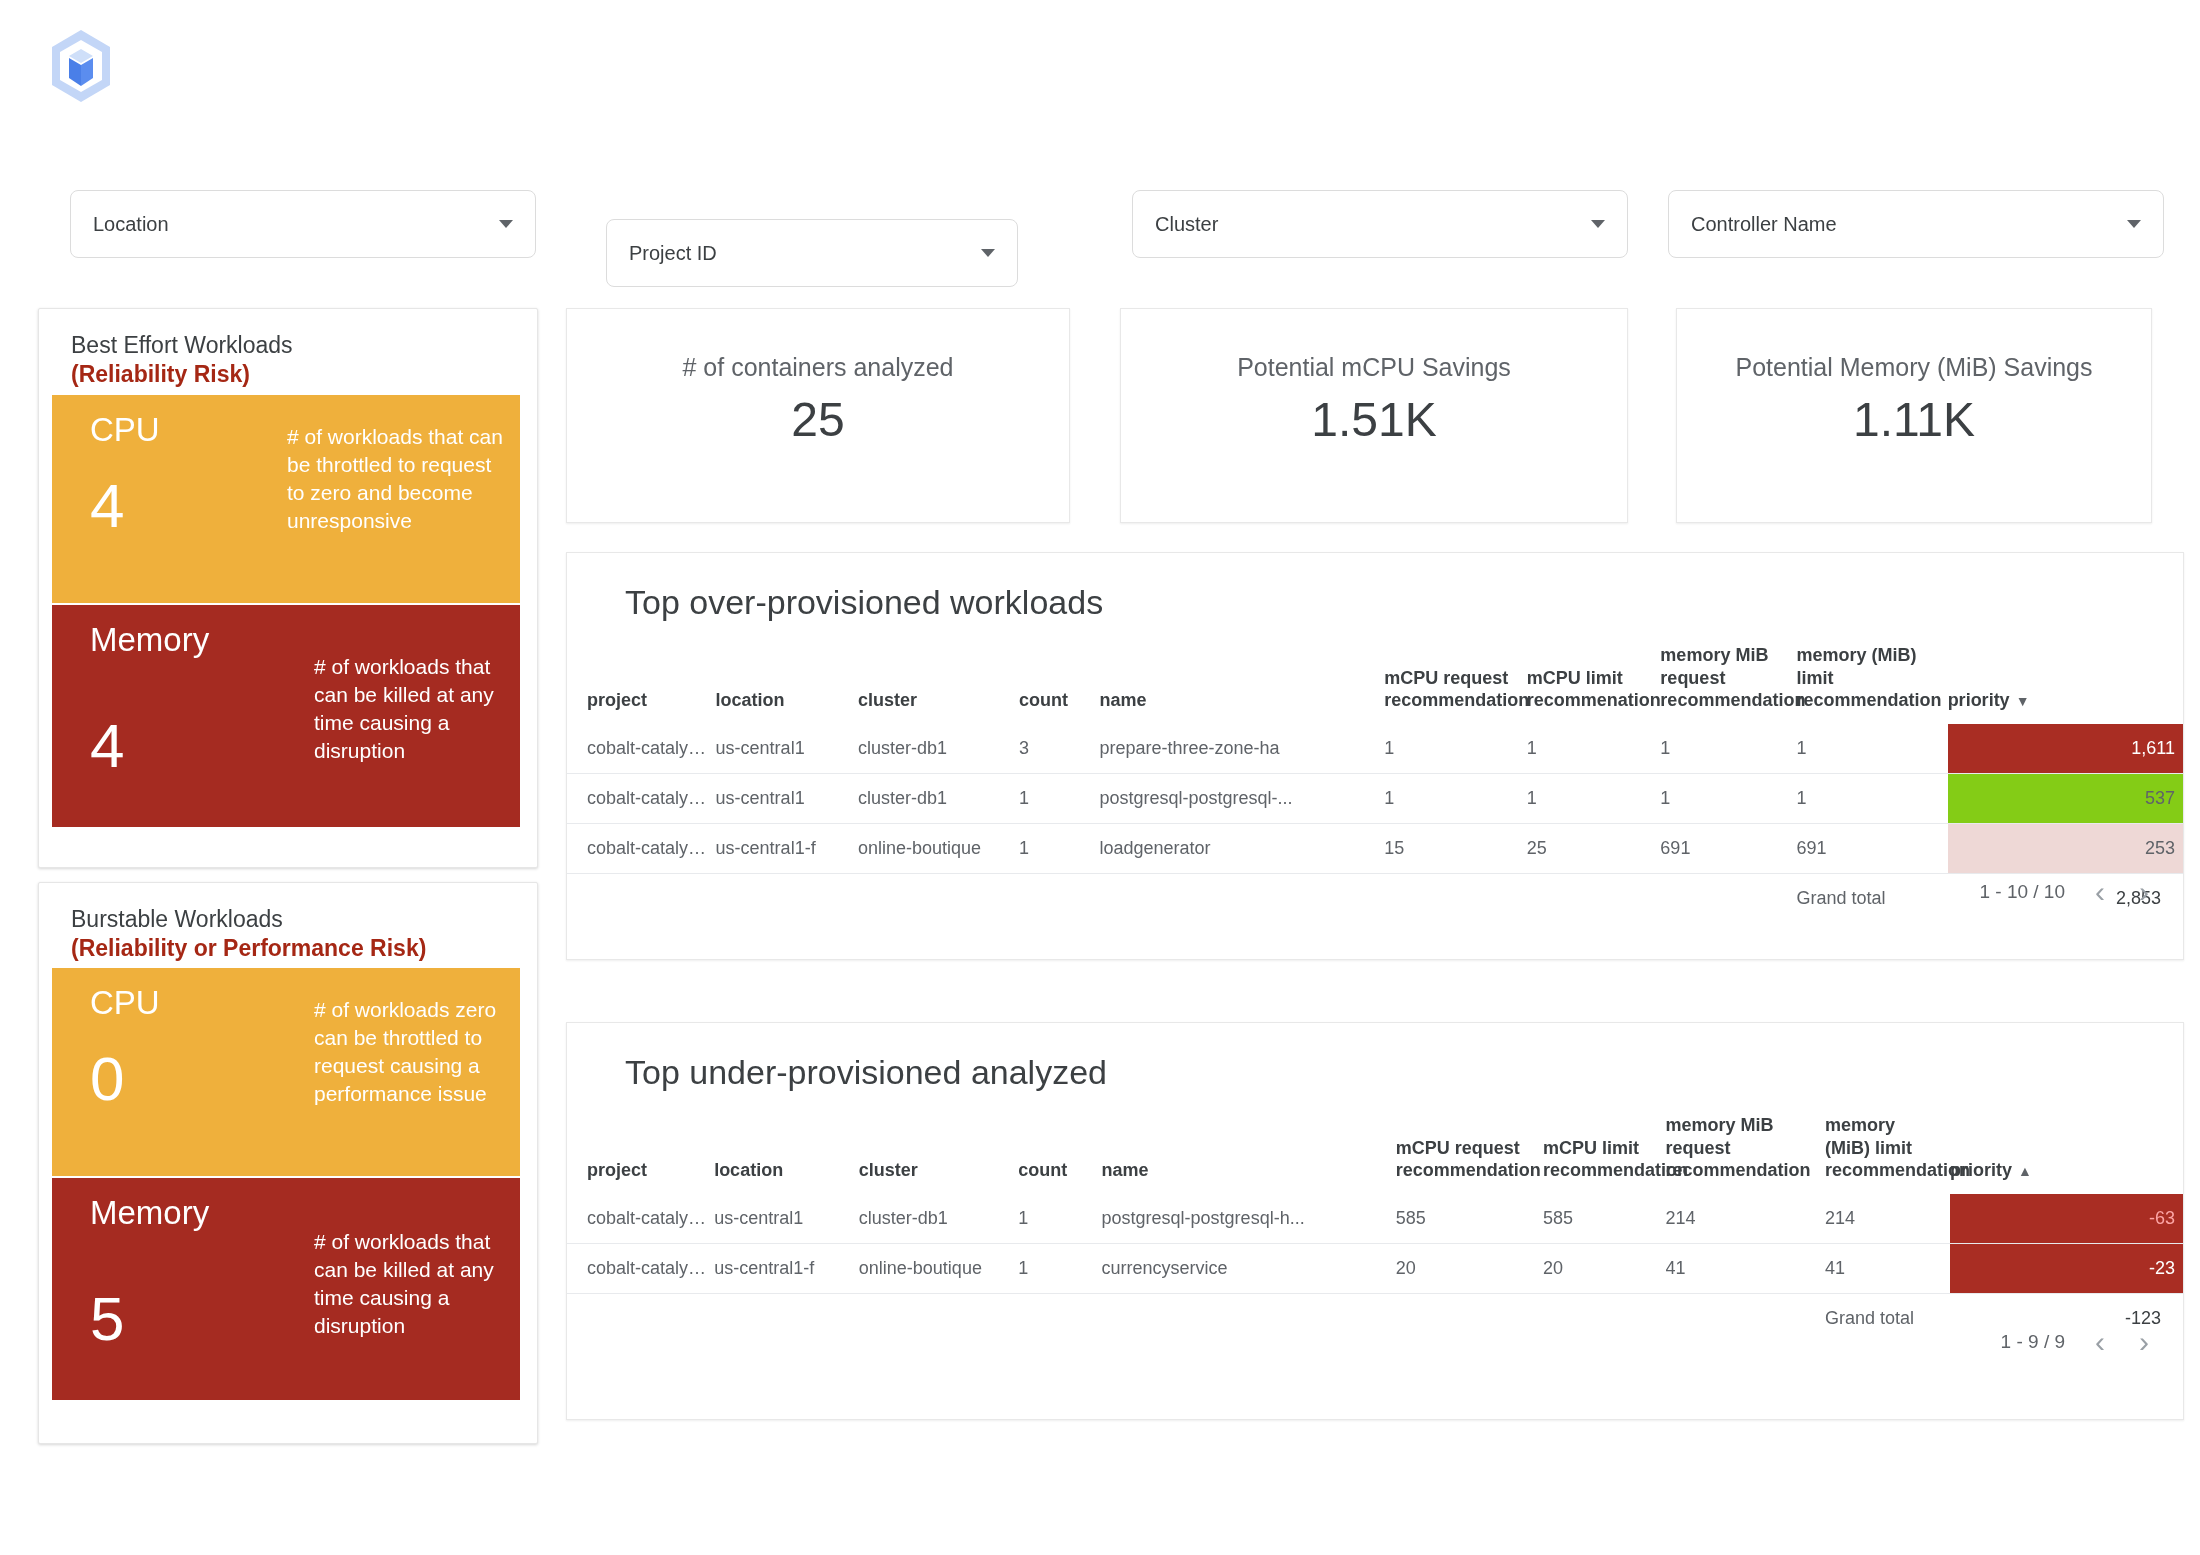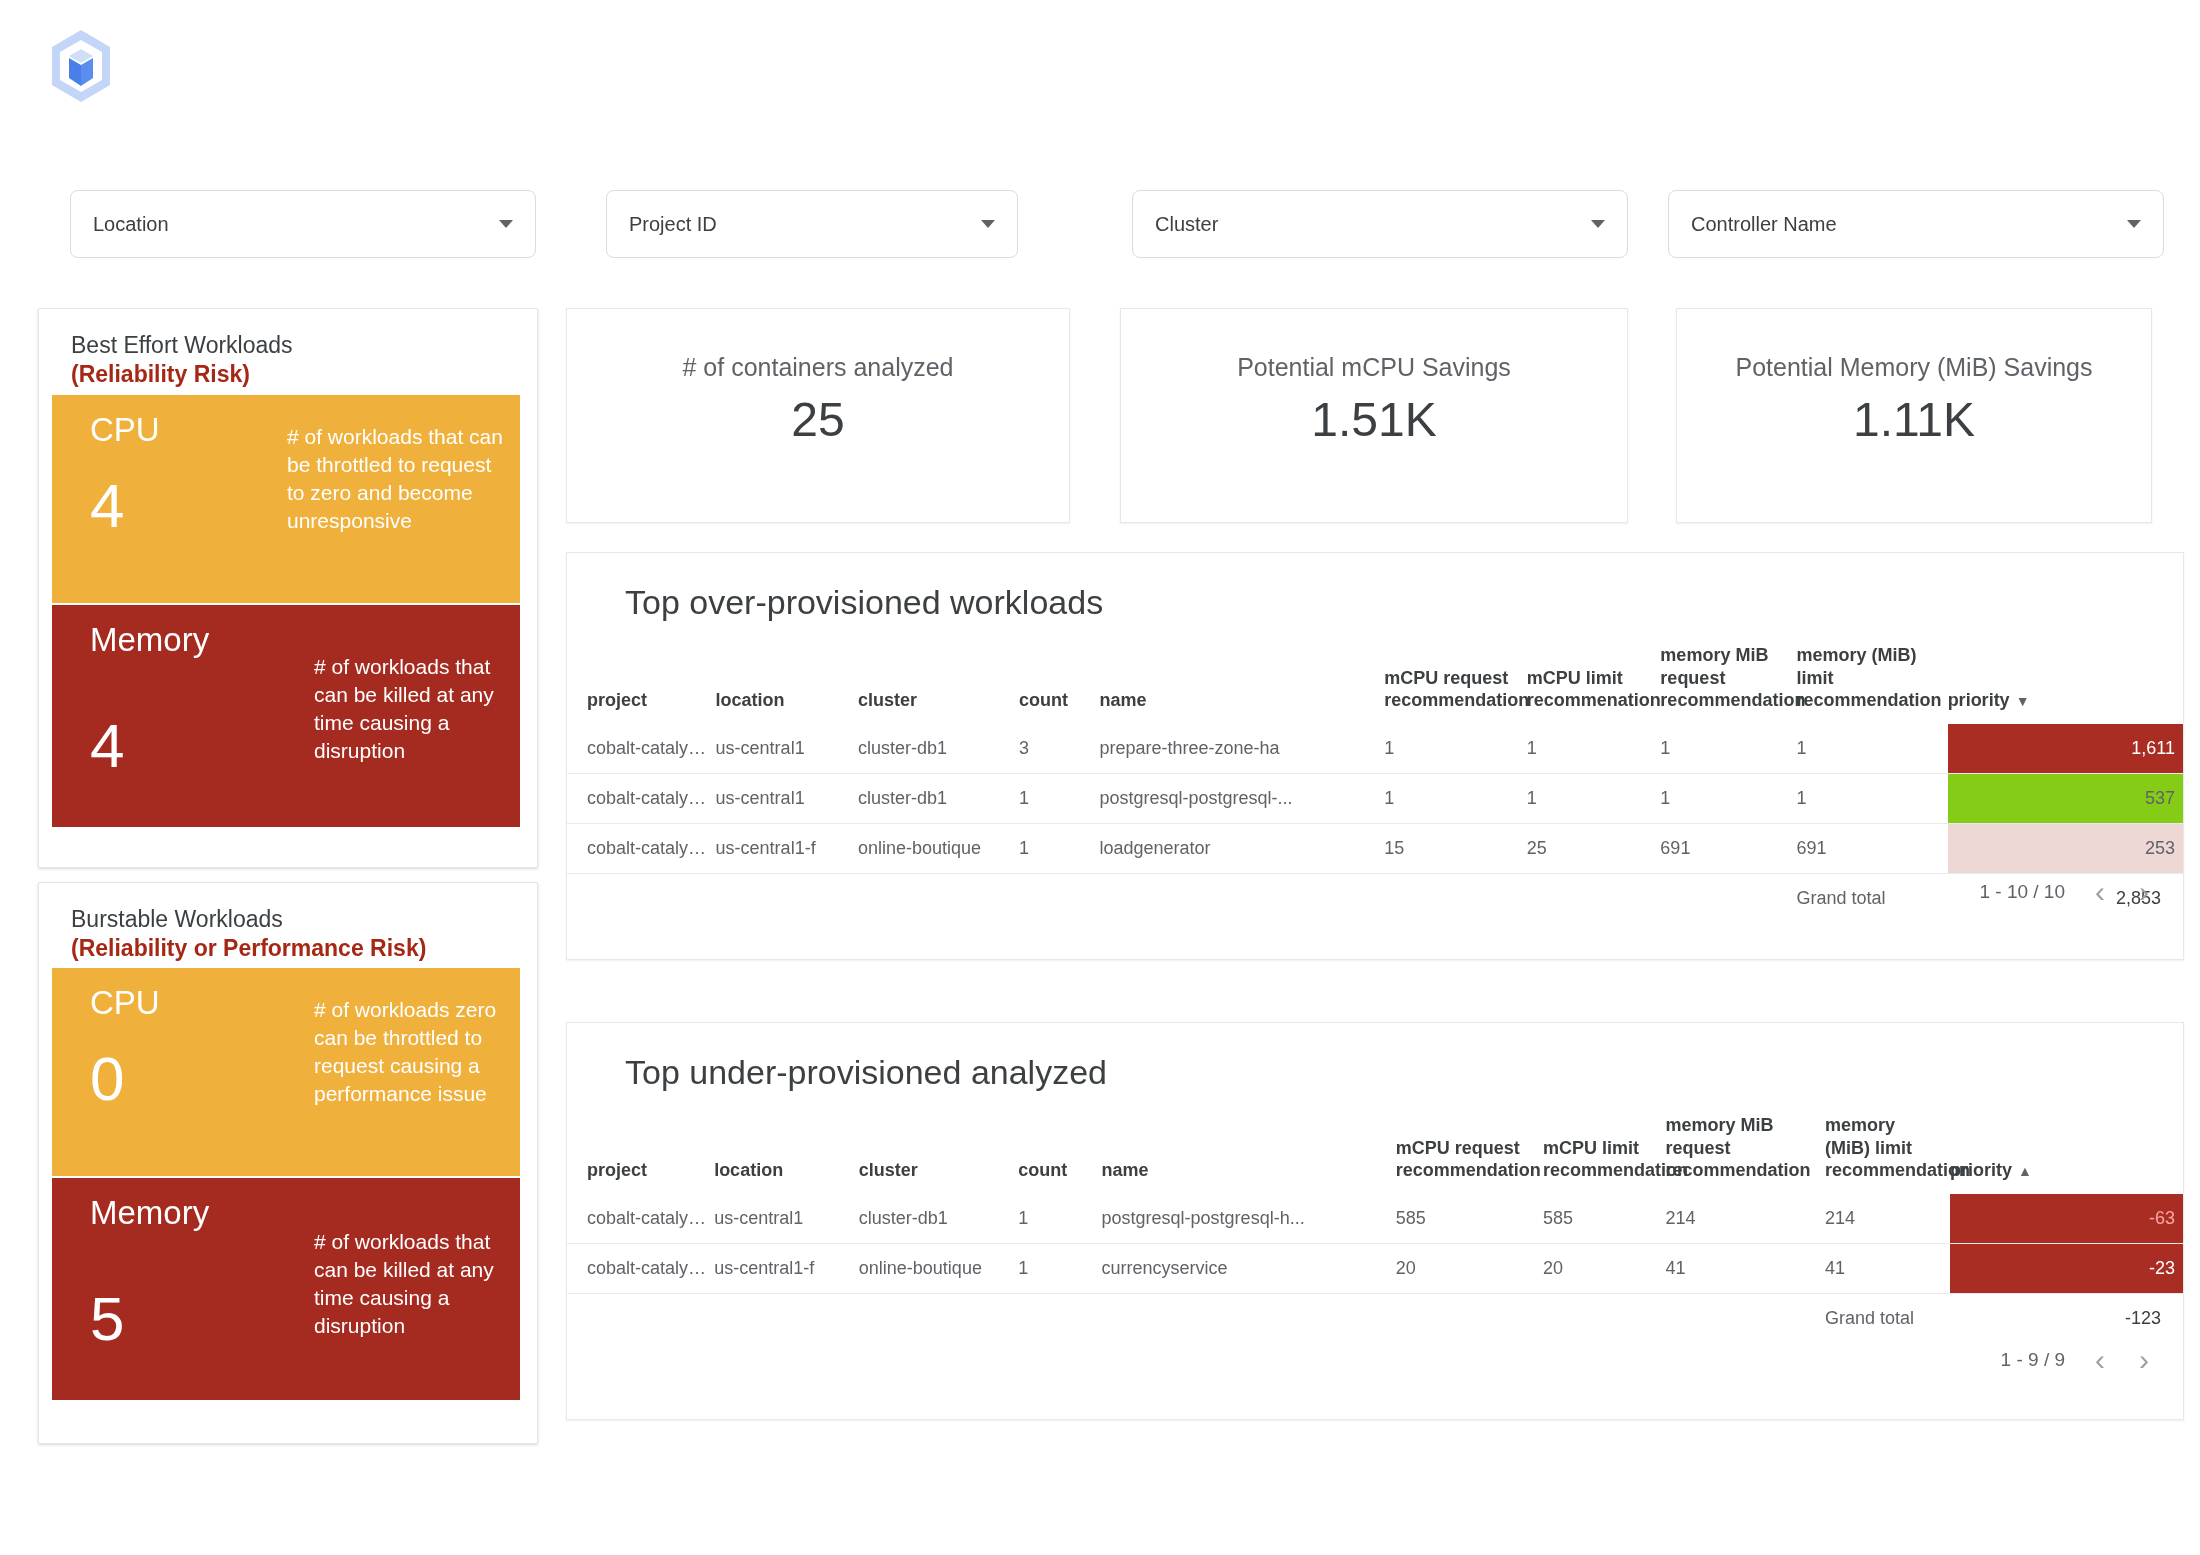--- a/index.html
+++ b/index.html
@@ -33,21 +33,21 @@
     font-size: 20px; color: #3c4043; flex: 1;
     white-space: nowrap; overflow: hidden;
   }
   .caret-down {
     width: 0; height: 0;
     border-left: 7px solid transparent;
     border-right: 7px solid transparent;
     border-top: 8px solid #5f6368;
   }
   .f1 { left: 0px;    width: 466px; }
-  .f2 { left: 536px;  width: 412px; }
+  .f2 { left: 536px;  width: 412px; margin-top: 29px; }
   .f3 { left: 1062px; width: 496px; }
   .f4 { left: 1598px; width: 496px; }
 
   
   .risk-card {
     position: absolute;
     background: #fff;
     border: 1px solid #e6e6e6;
     box-shadow: 0 1px 3px rgba(0,0,0,0.16);
     border-radius: 2px;
@@ -161,21 +161,21 @@
   .pager {
     position: absolute; right: 30px;
     display: flex; align-items: center; gap: 26px;
     font-size: 19px; color: #5f6368;
   }
   .pager .arrow {
     font-size: 30px; color: #9aa0a6; line-height: 1;
     padding: 0 4px; font-family: "Liberation Sans", sans-serif;
   }
   #pager-over  { top: 324px; }
-  #pager-under { top: 322px; }
+  #pager-under { top: 304px; }
 
   
   #tbl-over col.c-project { width: 120px; }
   #tbl-over col.c-loc     { width: 115px; }
   #tbl-over col.c-clu     { width: 130px; }
   #tbl-over col.c-cnt     { width: 65px;  }
   #tbl-over col.c-name    { width: 230px; }
   #tbl-over col.c-m1      { width: 115px; }
   #tbl-over col.c-m2      { width: 108px; }
   #tbl-over col.c-m3      { width: 110px; }

